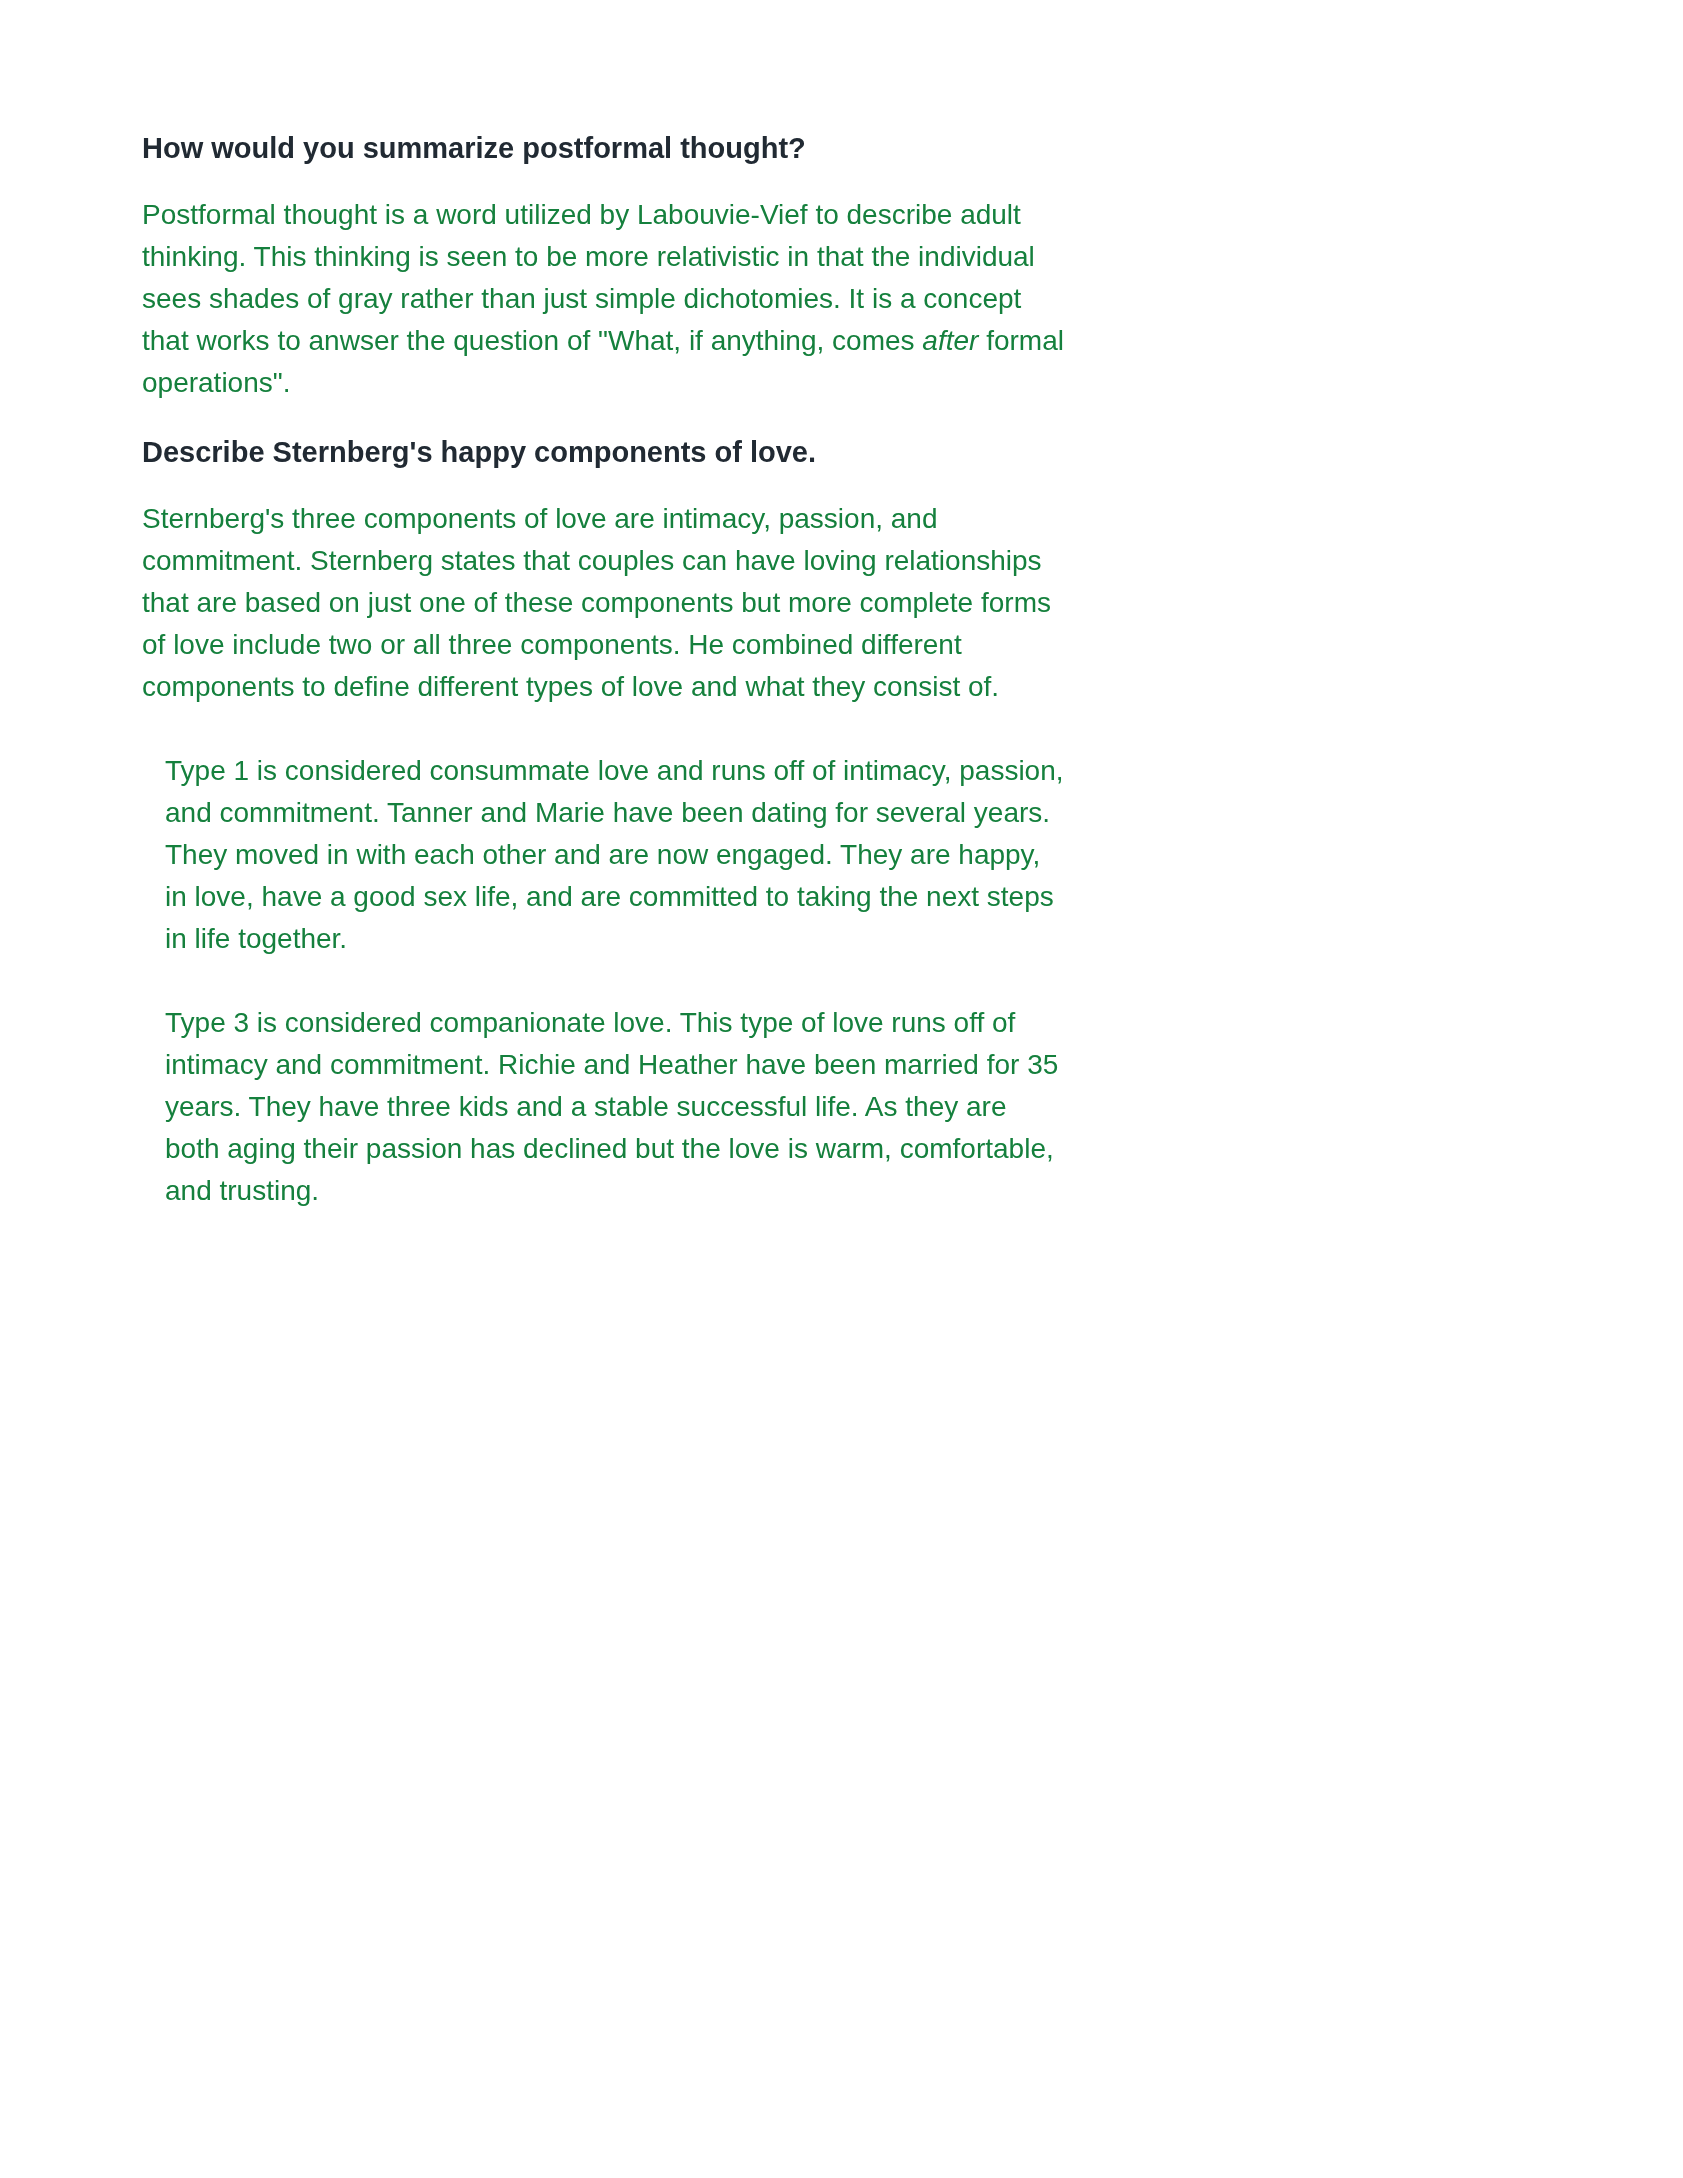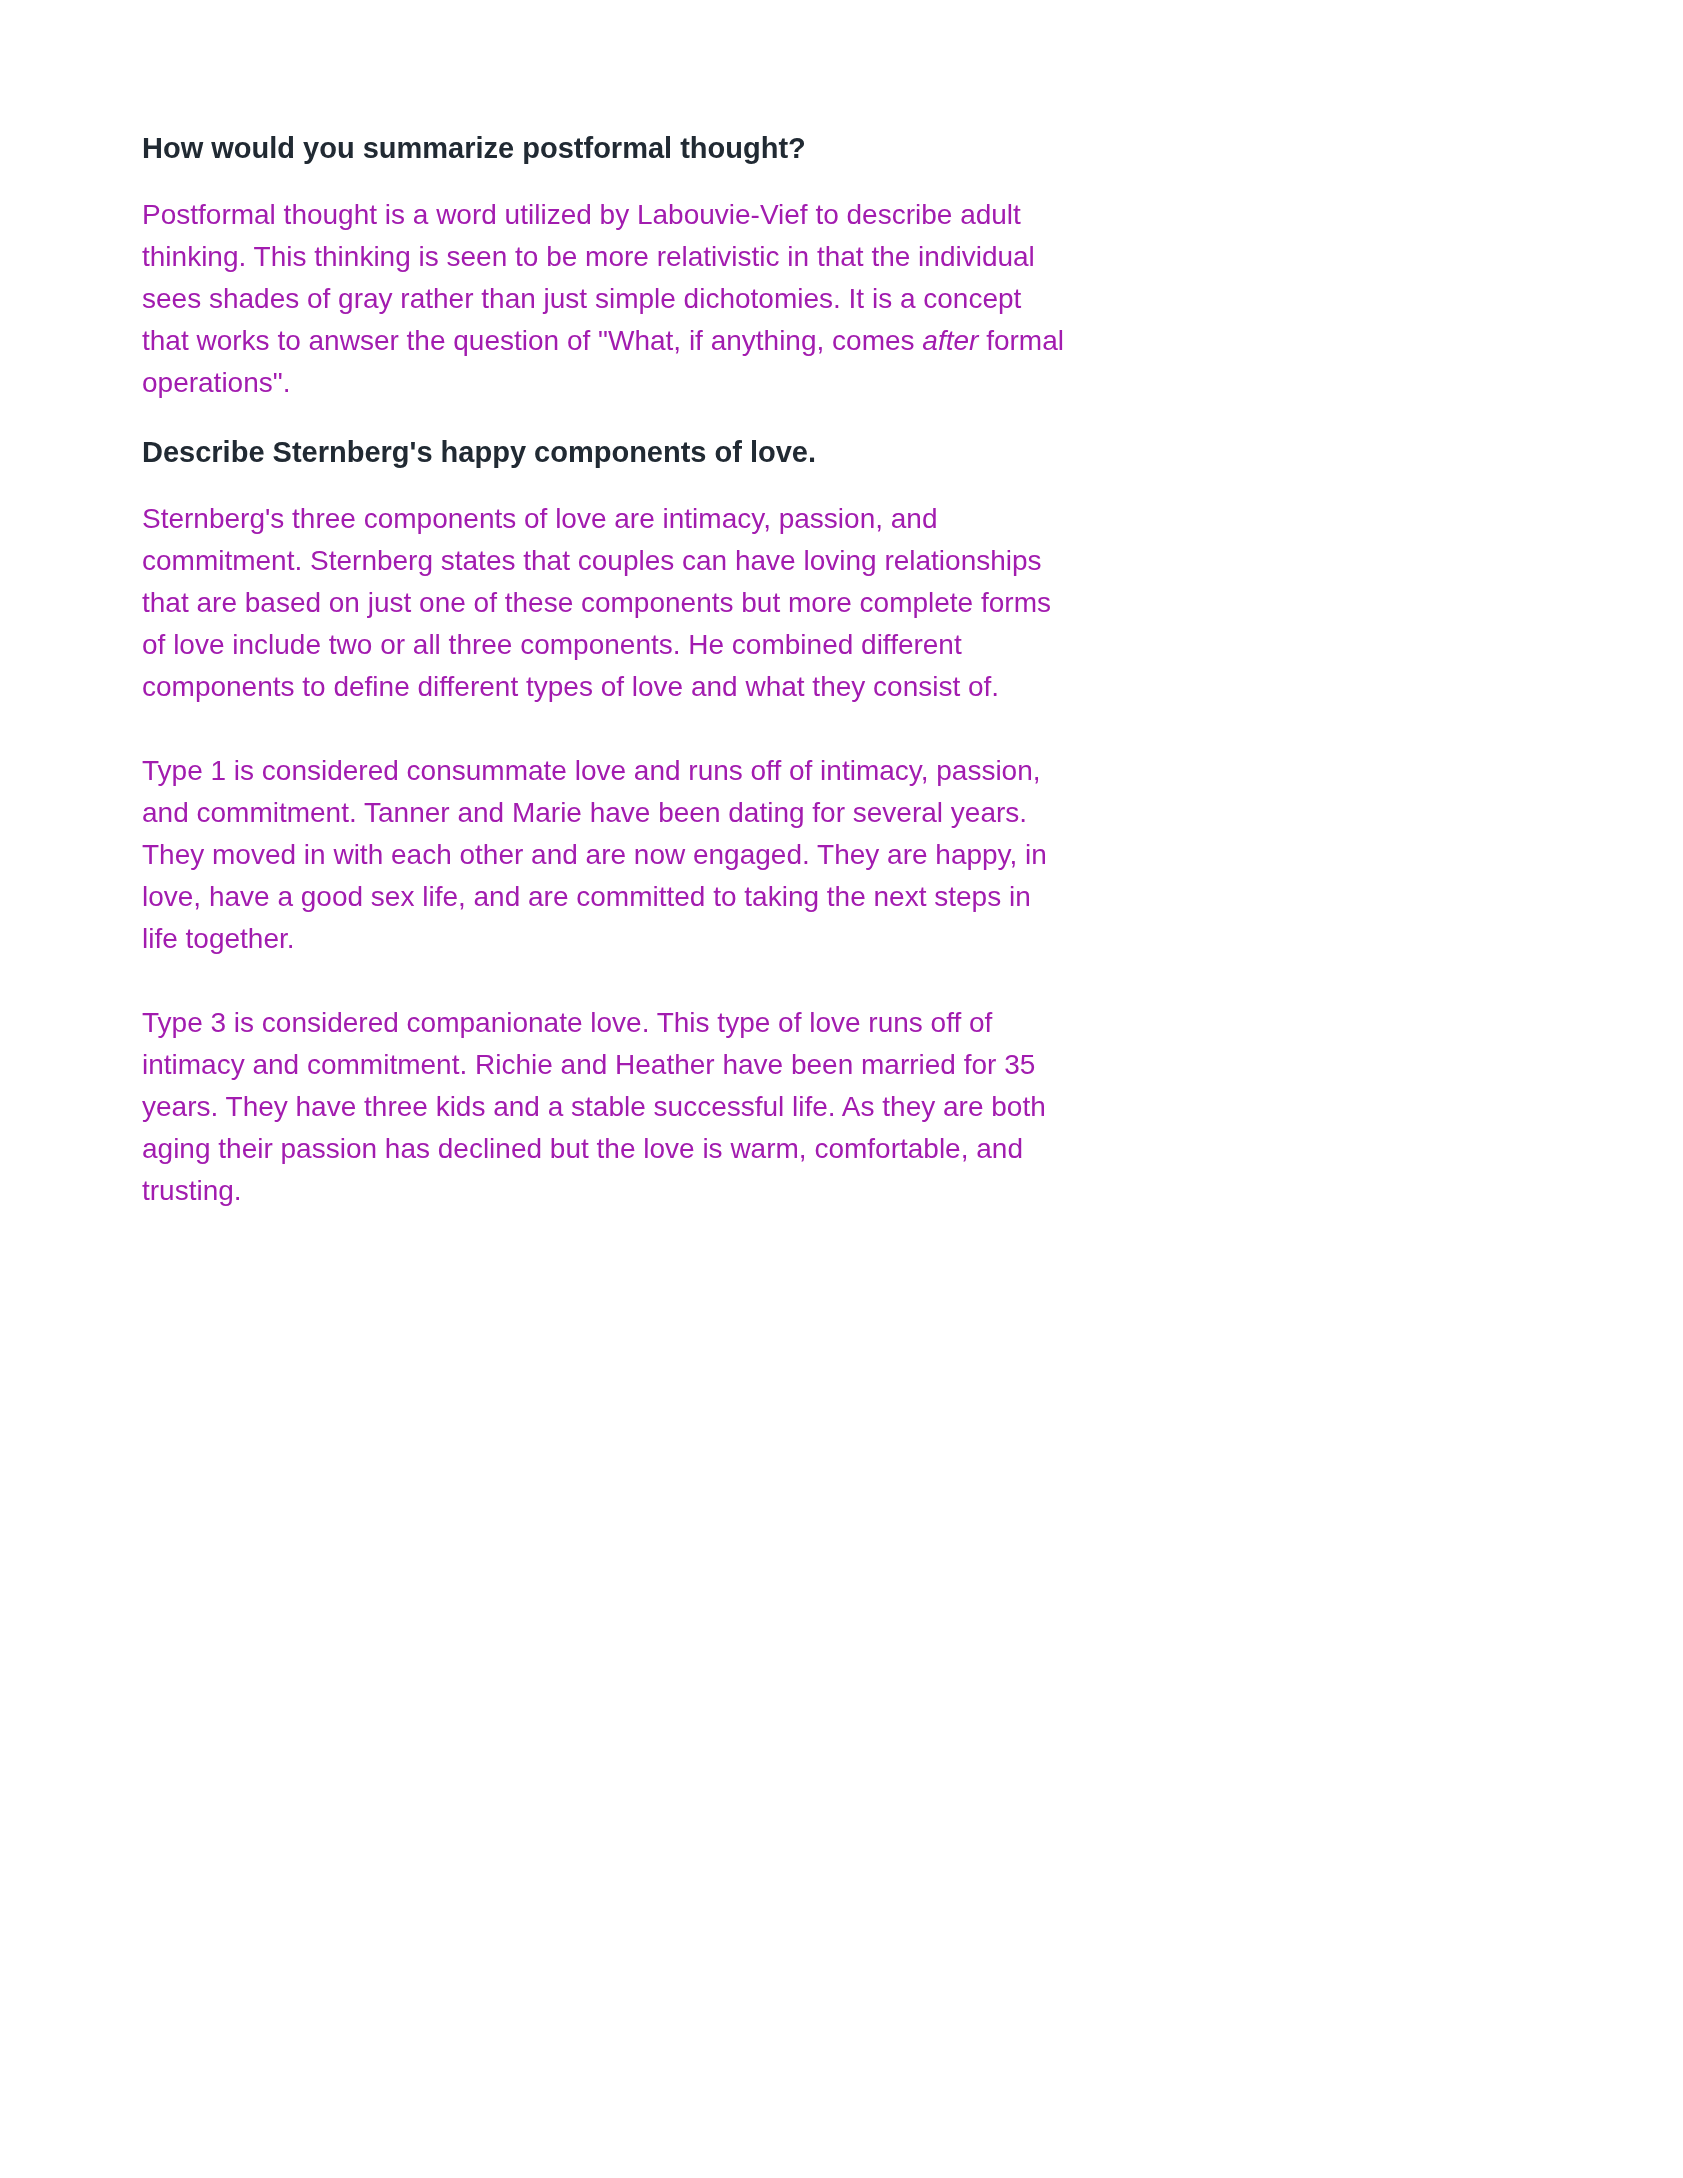--- a/index.html
+++ b/index.html
@@ -25,27 +25,27 @@
   .doc-heading {
     font-size: 29px;
     font-weight: bold;
     color: #212a33;
     line-height: 42px;
     margin: 0 0 25px 0;
   }
   .doc-para {
     font-size: 28px;
     font-weight: normal;
-    color: #a21caf;
+    color: #15803d;
     line-height: 42px;
     margin: 0 0 25px 0;
   }
   .doc-heading + .doc-para { margin-top: 25px; }
   .doc-para + .doc-heading { margin-top: 27px; }
-  .doc-para.spaced { margin-top: 42px; }
+  .doc-para.spaced { margin-top: 42px; margin-left: 23px; }
   .italic { font-style: italic; }
 </style>
 </head>
 <body>
 
 <div class="page">
   <div class="content">
 
     <h2 class="doc-heading">How would you summarize postformal thought?</h2>
 

